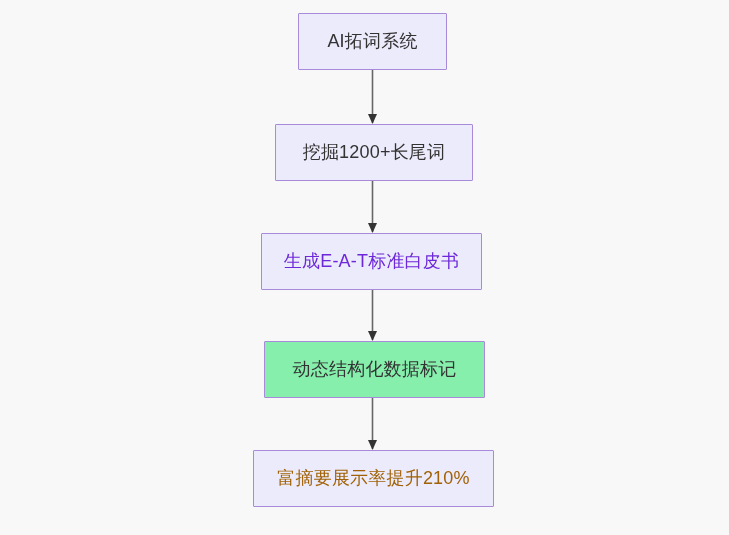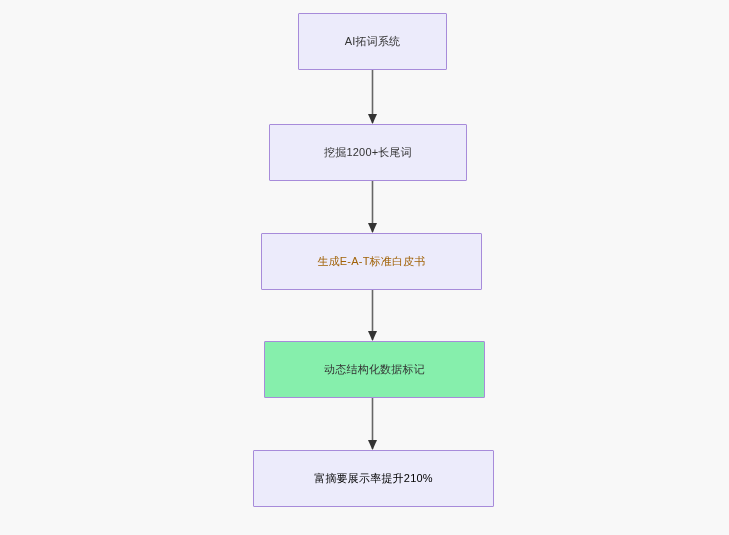--- a/index.html
+++ b/index.html
@@ -23,21 +23,21 @@
     position: absolute;
     box-sizing: border-box;
     background: #ecebfb;
     border: 1.4px solid #a78bda;
     border-radius: 1px;
     display: flex;
     align-items: center;
     justify-content: center;
   }
   .node-label {
-    font-size: 11px;
+    font-size: 18px;
     line-height: 1.2;
     color: #333333;
     letter-spacing: 0.2px;
     white-space: nowrap;
     text-align: center;
     font-family: "Liberation Sans", "DejaVu Sans", sans-serif;
   }
   .edge-layer {
     position: absolute;
     left: 0;
@@ -61,29 +61,29 @@
     <line x1="372.5" y1="70" x2="372.5" y2="123" stroke="#666666" stroke-width="1.6" marker-end="url(#arrowhead)"></line>
     <line x1="372.5" y1="181" x2="372.5" y2="232" stroke="#666666" stroke-width="1.6" marker-end="url(#arrowhead)"></line>
     <line x1="372.5" y1="290" x2="372.5" y2="340" stroke="#666666" stroke-width="1.6" marker-end="url(#arrowhead)"></line>
     <line x1="372.5" y1="398" x2="372.5" y2="449" stroke="#666666" stroke-width="1.6" marker-end="url(#arrowhead)"></line>
   </svg>
 
   <div class="node-box" id="node-1" style="left: 298px; top: 13px; width: 149px; height: 57px; background: rgb(236, 235, 251); border-color: rgb(167, 139, 218);">
     <span class="node-label" style="color: rgb(51, 51, 51);">AI拓词系统</span>
   </div>
 
-  <div class="node-box" id="node-2" style="left: 269px; top: 124px; width: 198px; height: 57px; background: rgb(236, 235, 251); border-color: rgb(167, 139, 218);">
+  <div class="node-box" id="node-2" style="left: 275px; top: 124px; width: 198px; height: 57px; background: rgb(236, 235, 251); border-color: rgb(167, 139, 218);">
     <span class="node-label" style="color: rgb(51, 51, 51);">挖掘1200+长尾词</span>
   </div>
 
   <div class="node-box" id="node-3" style="left: 261px; top: 233px; width: 221px; height: 57px; background: rgb(236, 235, 251); border-color: rgb(167, 139, 218);">
-    <span class="node-label" style="color: #a16207;">生成E-A-T标准白皮书</span>
+    <span class="node-label" style="color: #6d28d9;">生成E-A-T标准白皮书</span>
   </div>
 
   <div class="node-box" id="node-4" style="left: 264px; top: 341px; width: 221px; height: 57px; background: #86efac; border-color: rgb(167, 139, 218);">
     <span class="node-label" style="color: rgb(51, 51, 51);">动态结构化数据标记</span>
   </div>
 
   <div class="node-box" id="node-5" style="left: 253px; top: 450px; width: 241px; height: 57px; background: rgb(236, 235, 251); border-color: rgb(167, 139, 218);">
-    <span class="node-label" style="color: #000000;">富摘要展示率提升210%</span>
+    <span class="node-label" style="color: #a16207;">富摘要展示率提升210%</span>
   </div>
 
 </div>
 
 </body></html>

